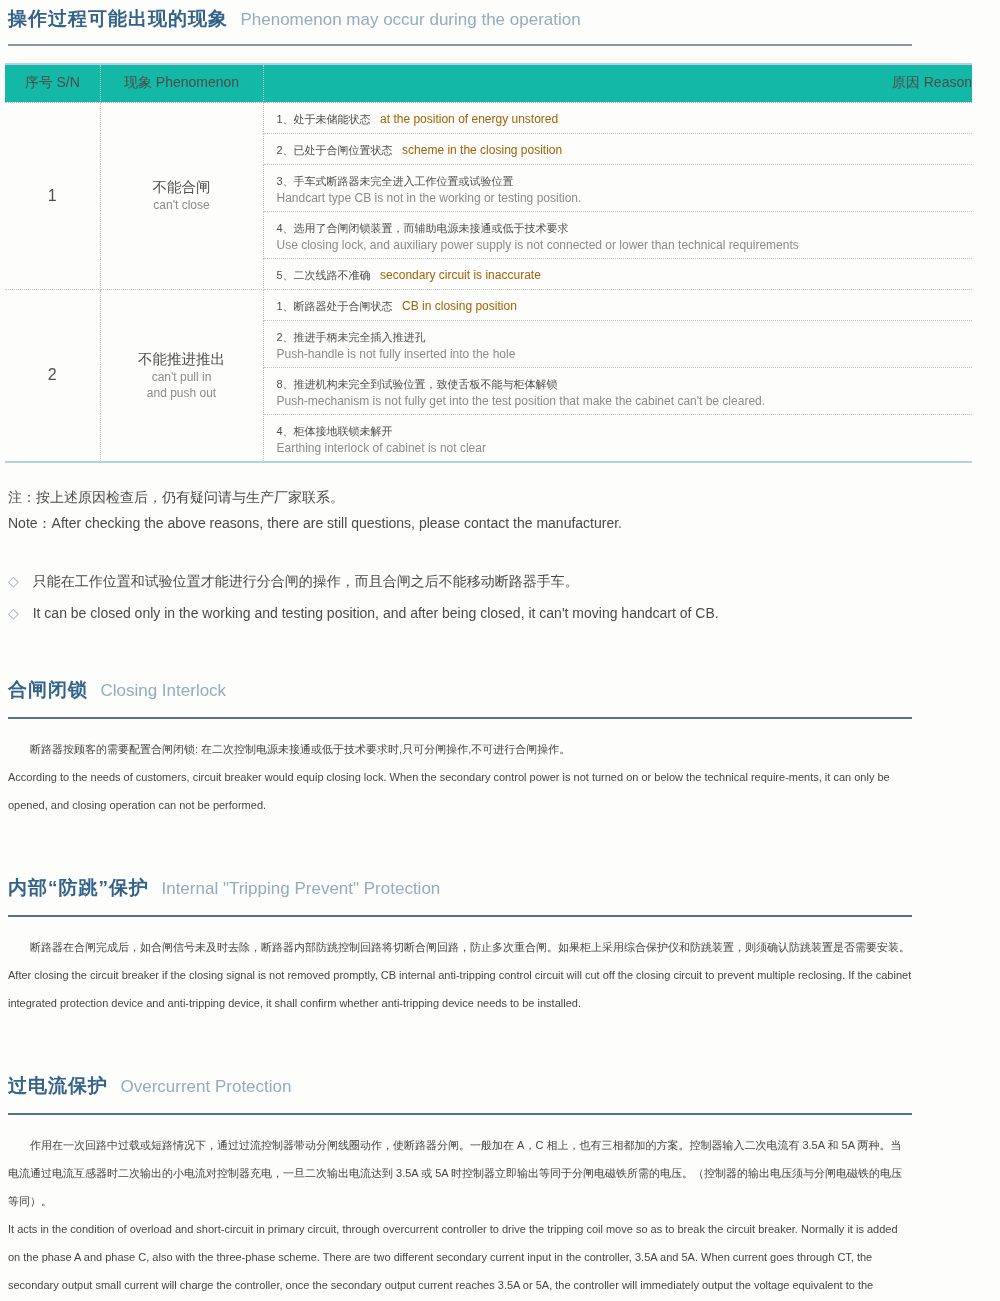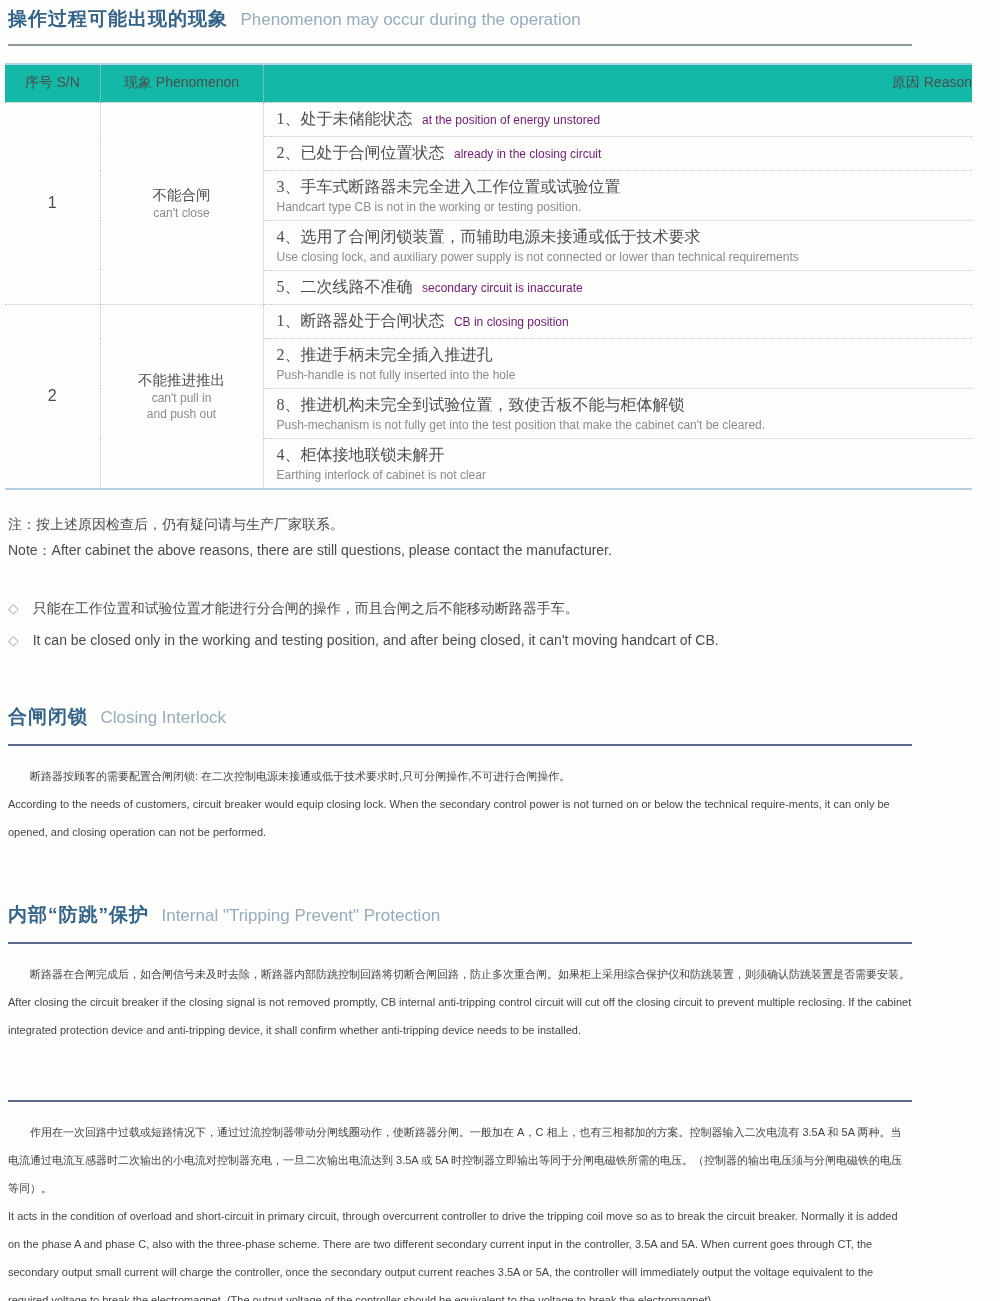--- a/index.html
+++ b/index.html
@@ -47,22 +47,22 @@
   td.sn { text-align: center; font-size: 16px; color: #4e4e4e; border-bottom: none !important; }
   td.sn.divide { border-bottom: 1px dotted #c6c6c6 !important; }
   td.ph { text-align: center; border-bottom: none !important; }
   td.ph.divide { border-bottom: 1px dotted #c6c6c6 !important; }
   td.ph .zh { font-size: 14.5px; color: #4e4e4e; }
   td.ph .en { font-size: 12px; color: #8b8b8b; line-height: 16px; }
   td.reason { padding: 6px 10px 6px 13px; }
   td.reason.h1 { height: 31px; }
   td.reason.h2 { height: 43px; }
   td.reason.hs { height: 28px; }
-  .reason-zh { font-size: 16px; color: #4e4e4e; font-family: Liberation Serif, serif; }
-  .reason-en-inline { font-size: 12px; color: #701a75; margin-left: 5px; }
+  .reason-zh { font-size: 11px; color: #4e4e4e; }
+  .reason-en-inline { font-size: 12px; color: #a16207; margin-left: 5px; }
   .reason-en-block { display: block; font-size: 12px; color: #8b8b8b; margin-top: 2px; }
 
   
   .notes { margin-top: 21px; }
   .notes .n-zh { font-size: 14px; color: #4a4a4a; line-height: 26px; }
   .notes .n-en { font-size: 14px; color: #4a4a4a; line-height: 26px; }
 
   .bullets { margin-top: 34px; }
   .bullet { font-size: 14px; color: #4a4a4a; line-height: 23px; margin-bottom: 9px; }
   .bullet .dia { color: #94adc1; font-size: 14px; margin-right: 10px; }
@@ -105,21 +105,21 @@
         <div class="en">can't close</div>
       </td>
       <td class="reason h1">
         <span class="reason-zh">1、处于未储能状态</span>
         <span class="reason-en-inline">at the position of energy unstored</span>
       </td>
     </tr>
     <tr>
       <td class="reason h1">
         <span class="reason-zh">2、已处于合闸位置状态</span>
-        <span class="reason-en-inline">already in the closing circuit</span>
+        <span class="reason-en-inline">scheme in the closing position</span>
       </td>
     </tr>
     <tr>
       <td class="reason h2">
         <span class="reason-zh">3、手车式断路器未完全进入工作位置或试验位置</span>
         <span class="reason-en-block">Handcart type CB is not in the working or testing position.</span>
       </td>
     </tr>
     <tr>
       <td class="reason h2">
@@ -162,21 +162,21 @@
       <td class="reason h2">
         <span class="reason-zh">4、柜体接地联锁未解开</span>
         <span class="reason-en-block">Earthing interlock of cabinet is not clear</span>
       </td>
     </tr>
   </tbody>
     </table>
 
   <div class="notes">
     <div class="n-zh">注：按上述原因检查后，仍有疑问请与生产厂家联系。</div>
-    <div class="n-en">Note：After cabinet the above reasons, there are still questions, please contact the manufacturer.</div>
+    <div class="n-en">Note：After checking the above reasons, there are still questions, please contact the manufacturer.</div>
   </div>
 
   <div class="bullets">
     <div class="bullet">
       <span class="dia">◇</span>
       <span>只能在工作位置和试验位置才能进行分合闸的操作，而且合闸之后不能移动断路器手车。</span>
     </div>
     <div class="bullet">
       <span class="dia">◇</span>
       <span>It can be closed only in the working and testing position, and after being closed, it can't moving handcart of CB.</span>
@@ -201,20 +201,24 @@
       <span class="en">Internal "Tripping Prevent" Protection</span>
     </div>
     <div class="sec-rule"></div>
     <div class="para">
       <p class="zh-indent">断路器在合闸完成后，如合闸信号未及时去除，断路器内部防跳控制回路将切断合闸回路，防止多次重合闸。如果柜上采用综合保护仪和防跳装置，则须确认防跳装置是否需要安装。</p>
       <p>After closing the circuit breaker if the closing signal is not removed promptly, CB internal anti-tripping control circuit will cut off the closing circuit to prevent multiple reclosing. If the cabinet integrated protection device and anti-tripping device, it shall confirm whether anti-tripping device needs to be installed.</p>
     </div>
   </div>
 
   <div class="section s2">
+    <div class="sec-head">
+      <span class="zh">过电流保护</span>
+      <span class="en">Overcurrent Protection</span>
+    </div>
     <div class="sec-rule"></div>
     <div class="para">
       <p class="zh-indent">作用在一次回路中过载或短路情况下，通过过流控制器带动分闸线圈动作，使断路器分闸。一般加在 A，C 相上，也有三相都加的方案。控制器输入二次电流有 3.5A 和 5A 两种。当电流通过电流互感器时二次输出的小电流对控制器充电，一旦二次输出电流达到 3.5A 或 5A 时控制器立即输出等同于分闸电磁铁所需的电压。（控制器的输出电压须与分闸电磁铁的电压等同）。</p>
       <p>It acts in the condition of overload and short-circuit in primary circuit, through overcurrent controller to drive the tripping coil move so as to break the circuit breaker. Normally it is added on the phase A and phase C, also with the three-phase scheme. There are two different secondary current input in the controller,  3.5A and 5A. When current goes through CT, the secondary output small current will charge the controller, once the secondary output current reaches 3.5A or 5A, the controller will immediately output the voltage equivalent to the required voltage to break the electromagnet. (The output voltage of the controller should be equivalent to the voltage to break the electromagnet).</p>
     </div>
   </div>
 
 </div>
 
 </body></html>

